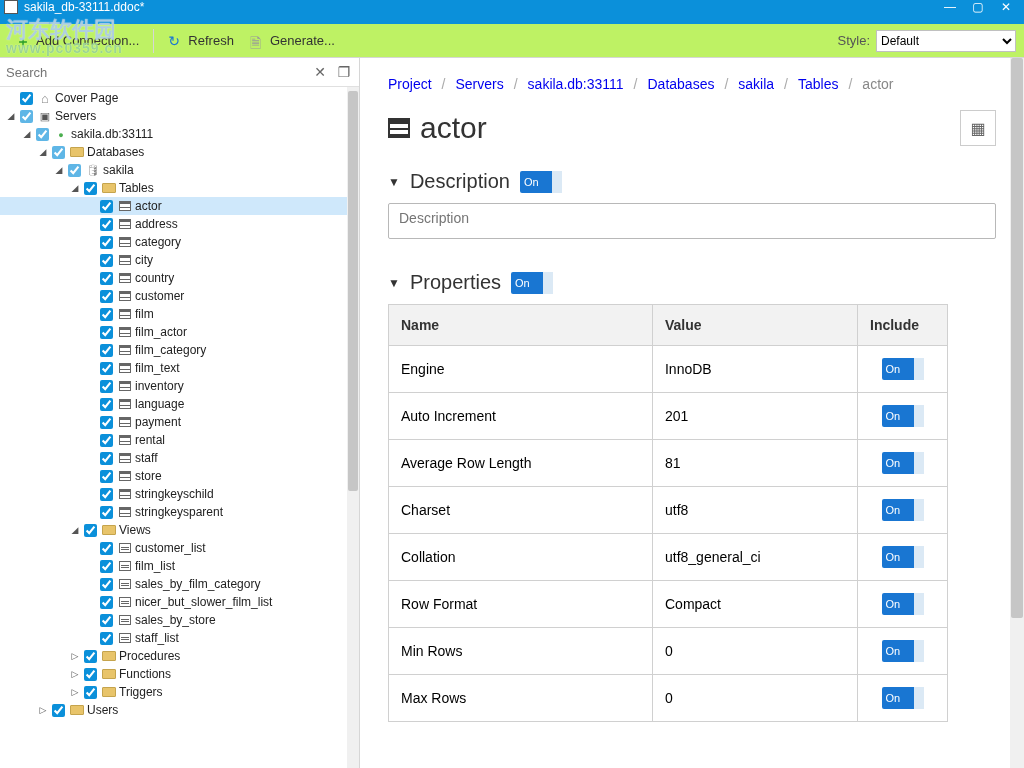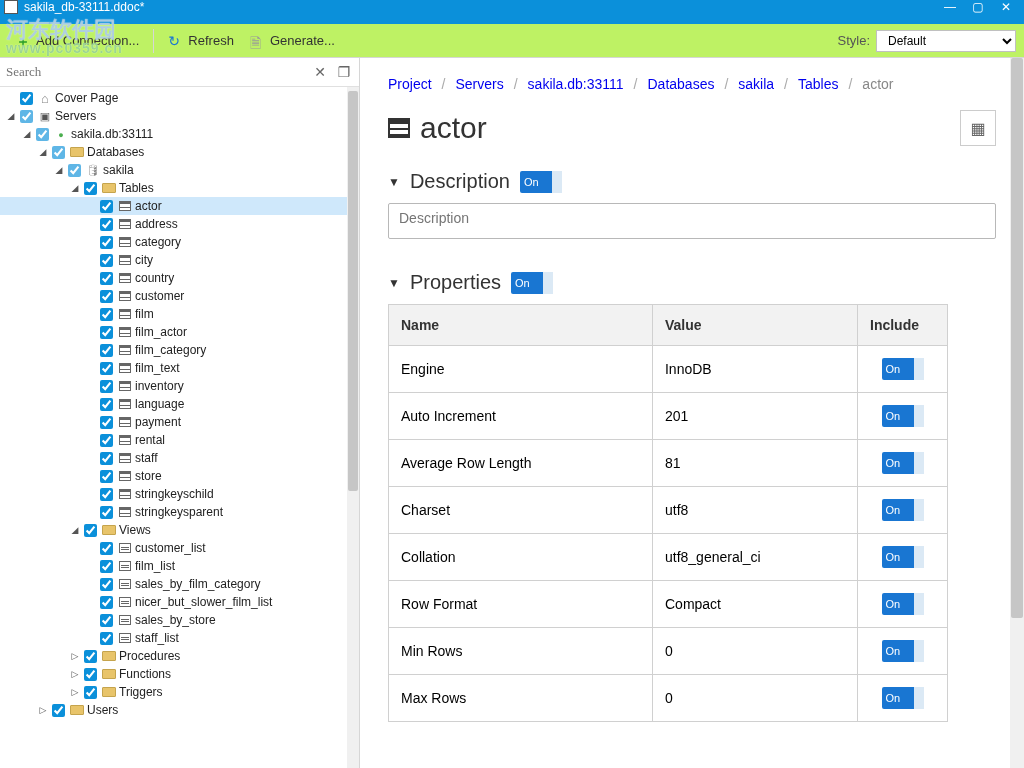--- a/index.html
+++ b/index.html
@@ -9,37 +9,37 @@
 .titlebar { height: 24px; background: #0b90da; color: #fff; display: flex; align-items: flex-start; padding: 0 4px; font-size: 12px; }
 .titlebar .app-ico { width: 14px; height: 14px; margin-right: 6px; background: #fff; border: 1px solid #555; display: inline-block; }
 .titlebar .sp { flex: 1; }
 .titlebar .winbtn { width: 28px; text-align: center; font-size: 12px; cursor: pointer; }
 
 
 .toolbar { height: 34px; border-bottom: 1px solid #d6d6d6; display: flex; align-items: center; padding: 0 8px; font-size: 13px; color: #333; background: #bef264; }
 .toolbar .btn { display: flex; align-items: center; gap: 4px; padding: 4px 8px; cursor: pointer; }
 .toolbar .sep { width: 1px; height: 24px; background: #d6d6d6; margin: 0 6px; }
 .toolbar .sp { flex: 1; }
-.toolbar .style-sel { width: 140px; height: 22px; border: 1px solid #c0c0c0; font-size: 12px; padding: 1px 7px; background: #fff; }
+.toolbar .style-sel { width: 140px; height: 22px; border: 1px solid #c0c0c0; font-size: 12px; padding: 1px 0; background: #fff; }
 .ico { display: inline-block; width: 16px; height: 16px; }
 .ico-plus::before { content: "＋"; color: #2a9e2a; font-weight: bold; font-size: 14px; }
 .ico-refresh::before { content: "↻"; color: #1976d2; font-size: 14px; }
 .ico-gen::before { content: "🗎"; color: #999; font-size: 14px; }
 
 
 .watermark { position: absolute; top: 18px; left: 6px; pointer-events: none; font-weight: 800; font-size: 22px; color: rgba(100,160,200,.5); font-family: "Microsoft YaHei", sans-serif; line-height: 1.05; text-shadow: 0 0 1px #fff; z-index: 50; }
 .watermark .r2 { color: rgba(80,180,70,.55); font-size: 14px; letter-spacing: 1px; }
 
 
 .main { display: flex; height: calc(100% - 58px); }
 
 
 .sidebar { width: 360px; border-right: 1px solid #d6d6d6; display: flex; flex-direction: column; }
 .search-row { display: flex; align-items: center; border-bottom: 1px solid #e0e0e0; padding: 3px 6px; gap: 6px; }
-.search-row input { flex: 1; border: none; outline: none; font-size: 13px; color: #ec4899; height: 22px; font-family: Liberation Serif, serif; }
+.search-row input { flex: 1; border: none; outline: none; font-size: 13px; color: #ec4899; height: 22px; }
 .search-row .xbtn, .search-row .stacks { cursor: pointer; font-size: 14px; color: #666; width: 18px; text-align: center; }
 
 .tree { flex: 1; overflow: auto; padding: 2px 0; position: relative; }
 .tree-scroll { position: absolute; right: 0; top: 0; width: 12px; height: 100%; background: #f0f0f0; }
 .tree-scroll .thumb { position: absolute; left: 1px; width: 10px; background: #c6c6c6; border-radius: 2px; }
 .row { display: flex; align-items: center; height: 18px; font-size: 12px; color: #222; white-space: nowrap; cursor: pointer; }
 .row.sel { background: #cfe8fb; }
 .ind { display: inline-block; }
 .exp { width: 14px; height: 14px; display: inline-flex; align-items: center; justify-content: center; font-size: 9px; color: #555; cursor: pointer; }
 .chk { width: 13px; height: 13px; margin: 0 2px; accent-color: #0b90da; cursor: pointer; }

